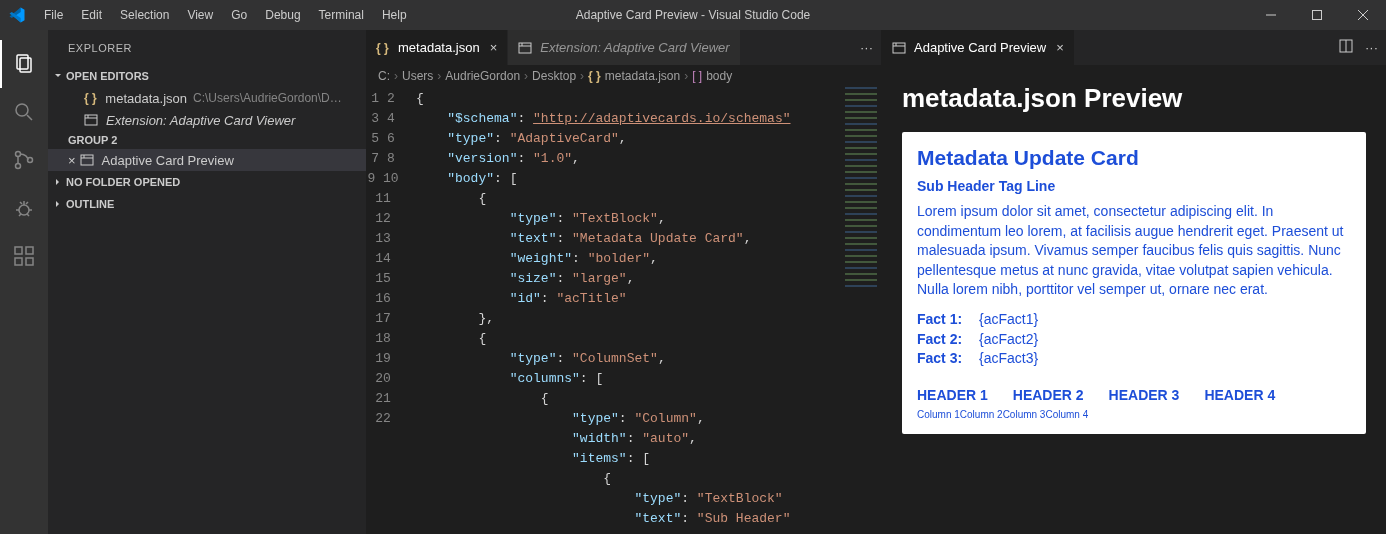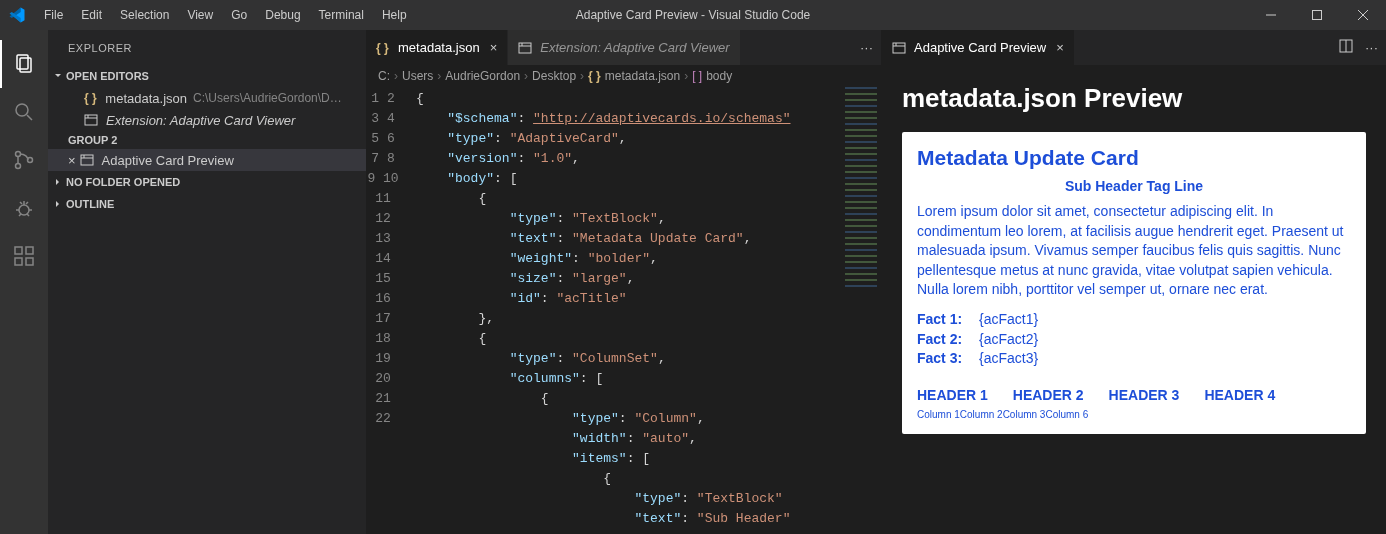--- a/index.html
+++ b/index.html
@@ -232,21 +232,21 @@
   margin-bottom: 18px;
 }
 .card {
   background: #ffffff;
   color: #1d4ed8;
   padding: 14px 15px;
   border-radius: 2px;
   font-size: 14px;
 }
 .card h2 { font-size: 21px; font-weight: 600; margin-bottom: 8px; }
-.card .sub { font-weight: 600; margin-bottom: 8px; font-size: 14px; text-align: center; }
+.card .sub { font-weight: 600; margin-bottom: 8px; font-size: 14px; }
 .card p { font-size: 14px; line-height: 1.4; margin-bottom: 10px; }
 .facts { margin-bottom: 18px; }
 .fact { display: flex; gap: 10px; font-size: 14px; line-height: 1.4; }
 .fact .fl { font-weight: 700; min-width: 52px; }
 .headers { display: flex; gap: 25px; font-weight: 700; margin-bottom: 6px; font-size: 14px; }
 .cols { display: flex; gap: 0; font-size: 10px; }
 .json-icon { color: #d7ba7d; font-weight: bold; font-size: 12px; }
 .preview-icon-sm { color: #cccccc; }
 .brackets-icon { color: #c586c0; font-size: 12px; }
 </style>
@@ -510,19 +510,19 @@
           <div class="headers" id="headers">
               <span>HEADER 1</span>
               <span>HEADER 2</span>
               <span>HEADER 3</span>
               <span>HEADER 4</span>
             </div>
           <div class="cols" id="cols">
               <span>Column 1</span>
               <span>Column 2</span>
               <span>Column 3</span>
-              <span>Column 6</span>
+              <span>Column 4</span>
             </div>
         </div>
       </div>
     </div>
   </div>
 </div>
 
 </body></html>

